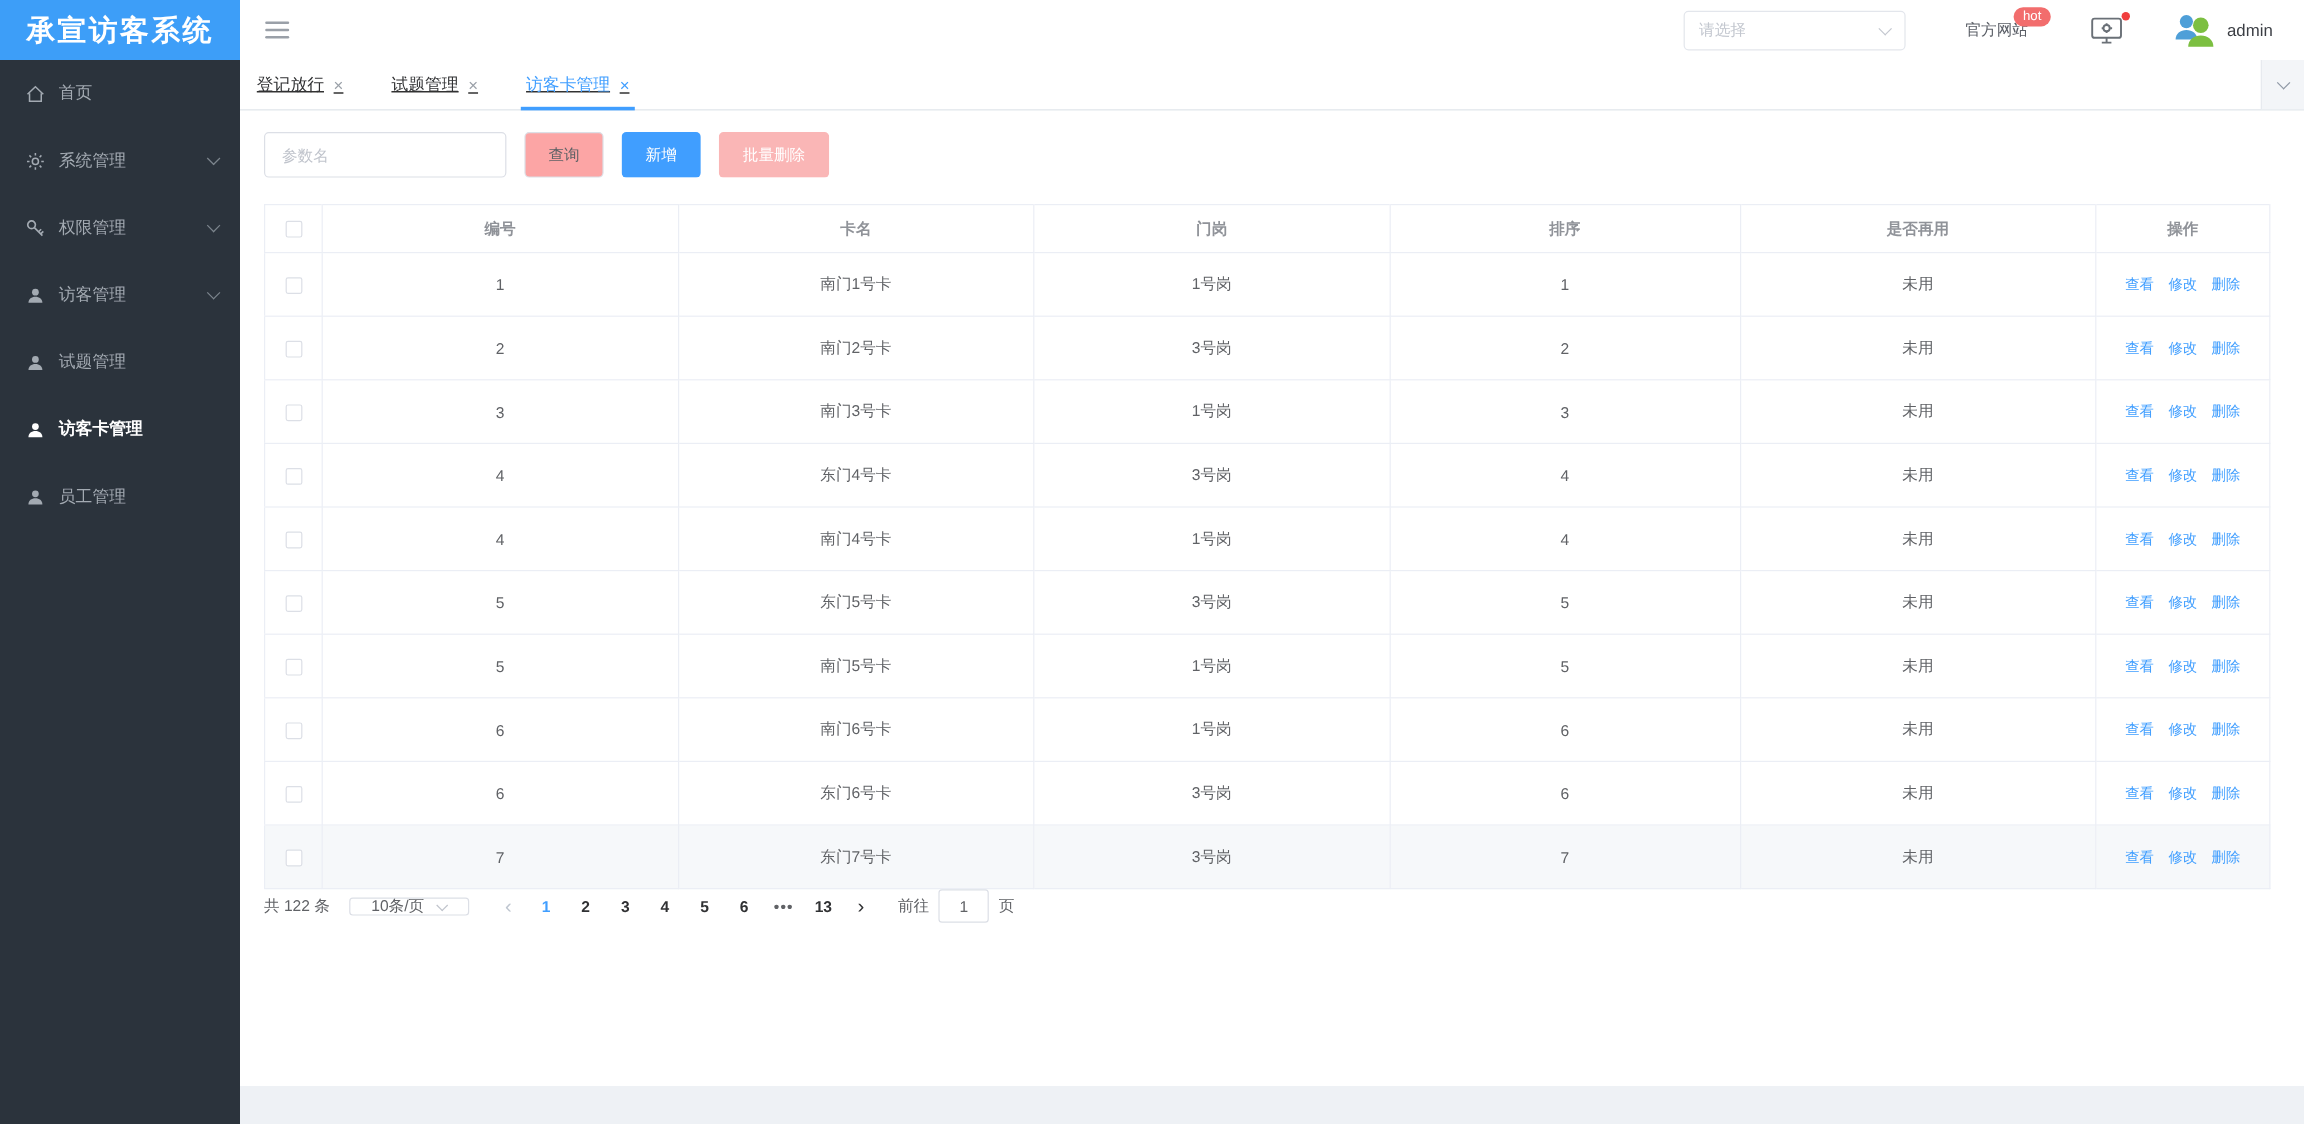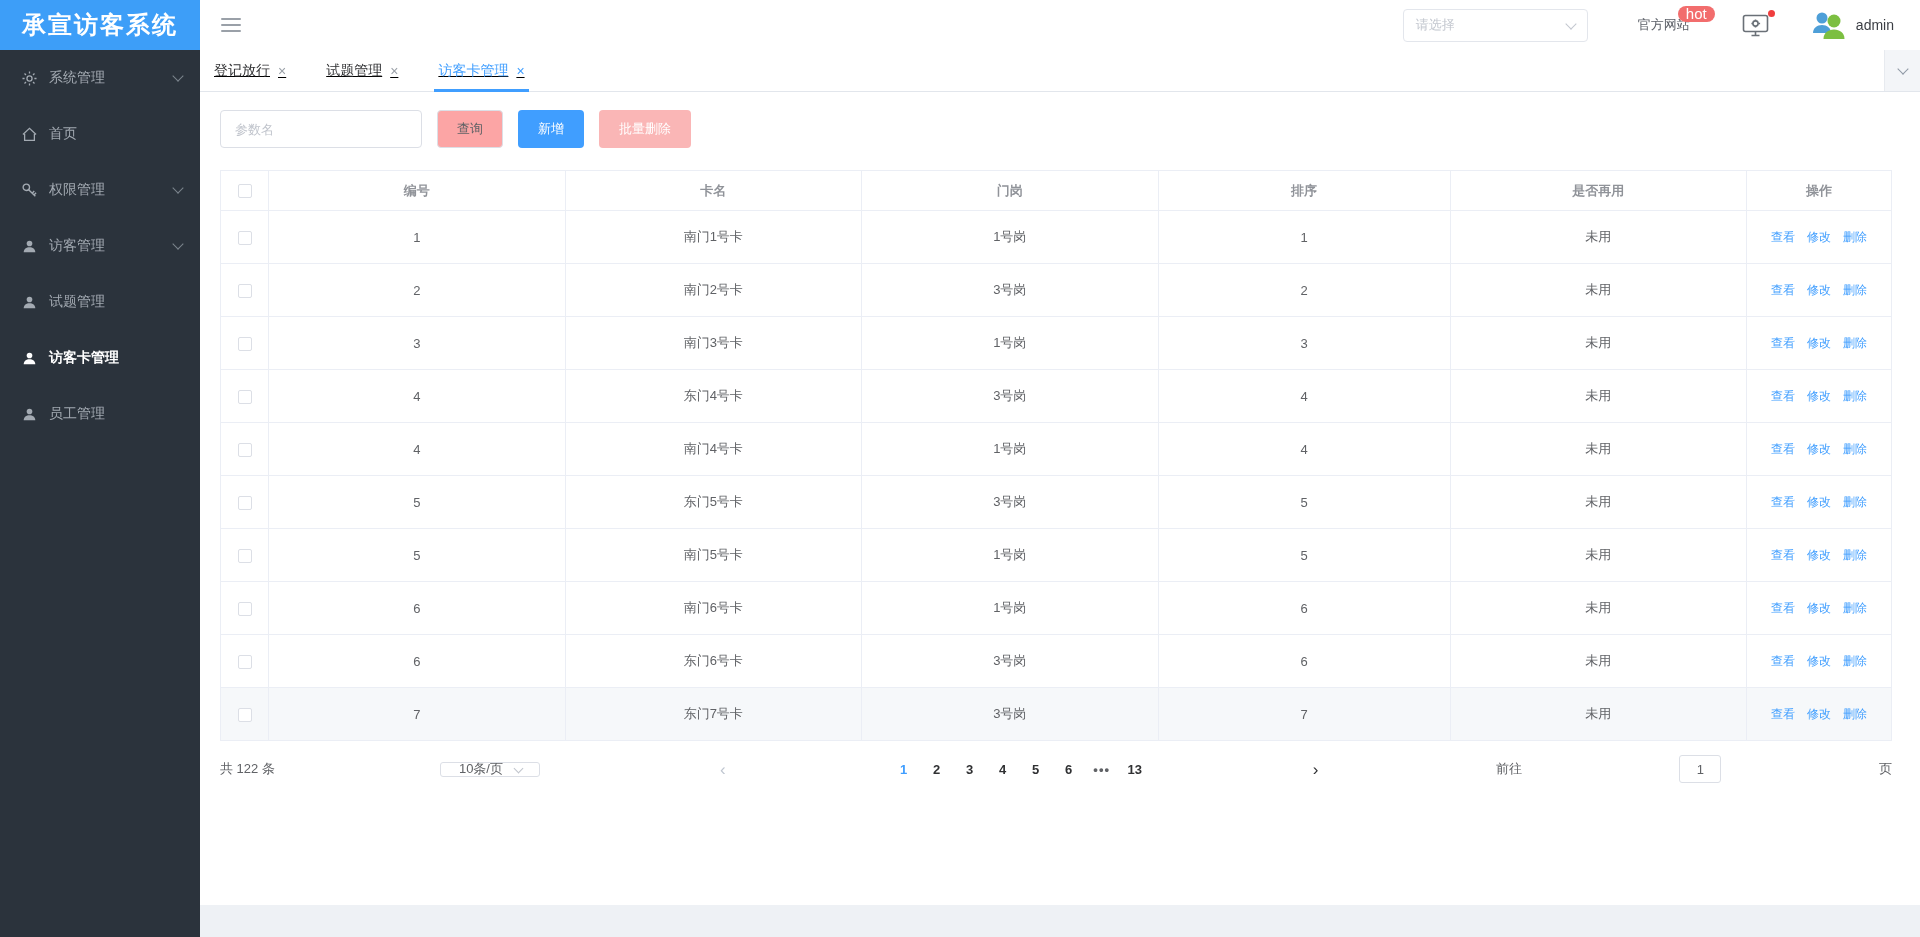--- a/index.html
+++ b/index.html
@@ -26,21 +26,21 @@
   .topbar { height:50px; background:#fff; display:flex; align-items:center; flex:none; }
   .hamburger { width:20px; margin-left:21px; cursor:pointer; }
   .hamburger i { display:block; height:2px; background:#9aa0a8; margin:4px 0; border-radius:1px; }
   .top-right { margin-left:auto; display:flex; align-items:center; margin-right:26px; }
   .hd-select { width:185px; height:33px; border:1px solid #e3e6ec; border-radius:4px;
     display:flex; align-items:center; justify-content:space-between; padding:0 12px;
     color:#c3c7cf; font-size:13px; margin-right:50px; cursor:pointer; background:#fff; }
   .hd-select .caret { border-color:#c3c7cf; margin-top:-2px; }
   .site { position:relative; color:#5a5e66; font-size:13px; margin-right:52px; cursor:pointer; white-space:nowrap;text-align:center; }
   .hot { position:absolute; top:-10px; left:calc(100% - 12px); background:#f26d6d; color:#fff;
-    font-size:15px; line-height:16px; padding:0 8px; border-radius:9px; }
+    font-size:11px; line-height:16px; padding:0 8px; border-radius:9px; }
   .msg { position:relative; margin-right:40px; cursor:pointer; display:flex; }
   .msg .dot { position:absolute; top:-3px; right:-6px; width:7px; height:7px; background:#f03e3e; border-radius:50%; }
   .user { display:flex; align-items:center; gap:9px; color:#3b3e44; font-size:14px; cursor:pointer; }
 
   
   .tabbar { height:42px; background:#fff; border-bottom:1px solid #e2e6ec; display:flex;
     align-items:stretch; padding-left:14px; position:relative; flex:none;text-decoration:underline; }
   .tab { display:flex; align-items:center; margin-right:40px; font-size:14px; color:#303133;
     cursor:pointer; position:relative; }
   .tab-close { margin-left:8px; font-size:14px; color:#9aa0a8; cursor:pointer; }
@@ -71,21 +71,21 @@
     border:1px solid #ebeef5; }
   th, td { border-right:1px solid #ebeef5; border-bottom:1px solid #ebeef5; text-align:center; }
   th { height:40px; color:#909399; font-weight:700; background:#fff; }
   td { height:53px; color:#606266; background:#fff; }
   tr.hl td { background:#f6f8fa; }
   .checkbox { display:inline-block; width:14px; height:14px; border:1px solid #dcdfe6;
     border-radius:2px; background:#fff; vertical-align:middle; cursor:pointer; }
   .ops a { color:#409eff; text-decoration:none; margin:0 6px; font-size:12px; cursor:pointer; }
 
   
-  .pagination { display:flex; align-items:center; justify-content:space-between; margin-top:14px;
+  .pagination { display:flex; align-items:center; justify-content:flex-start; 
     color:#606266; font-size:13px; }
   .pg-select { width:100px; height:15px; border:1px solid #dcdfe6; border-radius:3px;
     display:flex; align-items:center; justify-content:center; gap:12px; margin:0 18px 0 16px;
     color:#606266; cursor:pointer; background:#fff; }
   .pg-select .caret { width:7px; height:7px; border-color:#c0c4cc; margin-top:-2px; }
   .pg-arrow { margin:0 12px; font-size:17px; line-height:1; cursor:pointer; }
   .pg-arrow.prev { color:#bfc6d0; }
   .pg-arrow.next { color:#303133; }
   #pages { display:inline-flex; }
   .page { min-width:33px; text-align:center; font-weight:600; color:#303133; cursor:pointer; }
@@ -101,35 +101,35 @@
 <div class="app">
 
   <aside class="sidebar">
     <div class="logo">
       <span>承宣访客系统</span>
     </div>
     <nav id="menu">
         <div class="menu-item">
           <span class="mi-icon">
             <svg width="17" height="17" viewBox="0 0 16 16" fill="none" stroke="currentColor" stroke-width="1.2">
+              <path d="M1.8 8 8 2.2 14.2 8"></path>
+              <path d="M3.4 7.2V13.6H12.6V7.2"></path>
+            </svg>
+          </span>
+          <span class="mi-label">首页</span>
+        </div>
+        <div class="menu-item">
+          <span class="mi-icon">
+            <svg width="17" height="17" viewBox="0 0 16 16" fill="none" stroke="currentColor" stroke-width="1.2">
               <circle cx="8" cy="8" r="2.4"></circle>
               <path d="M8 1.4v2M8 12.6v2M1.4 8h2M12.6 8h2M3.3 3.3l1.4 1.4M11.3 11.3l1.4 1.4M12.7 3.3l-1.4 1.4M4.7 11.3l-1.4 1.4"></path>
             </svg>
           </span>
           <span class="mi-label">系统管理</span>
           <span class="mi-caret caret"></span>
-        </div>
-        <div class="menu-item">
-          <span class="mi-icon">
-            <svg width="17" height="17" viewBox="0 0 16 16" fill="none" stroke="currentColor" stroke-width="1.2">
-              <path d="M1.8 8 8 2.2 14.2 8"></path>
-              <path d="M3.4 7.2V13.6H12.6V7.2"></path>
-            </svg>
-          </span>
-          <span class="mi-label">首页</span>
         </div>
         <div class="menu-item">
           <span class="mi-icon">
             <svg width="17" height="17" viewBox="0 0 16 16" fill="none" stroke="currentColor" stroke-width="1.3">
               <circle cx="5" cy="5" r="3"></circle>
               <path d="M7.2 7.2 13.5 13.5M10.5 10.5l2-2M12.2 12.2l2-2"></path>
             </svg>
           </span>
           <span class="mi-label">权限管理</span>
           <span class="mi-caret caret"></span>

